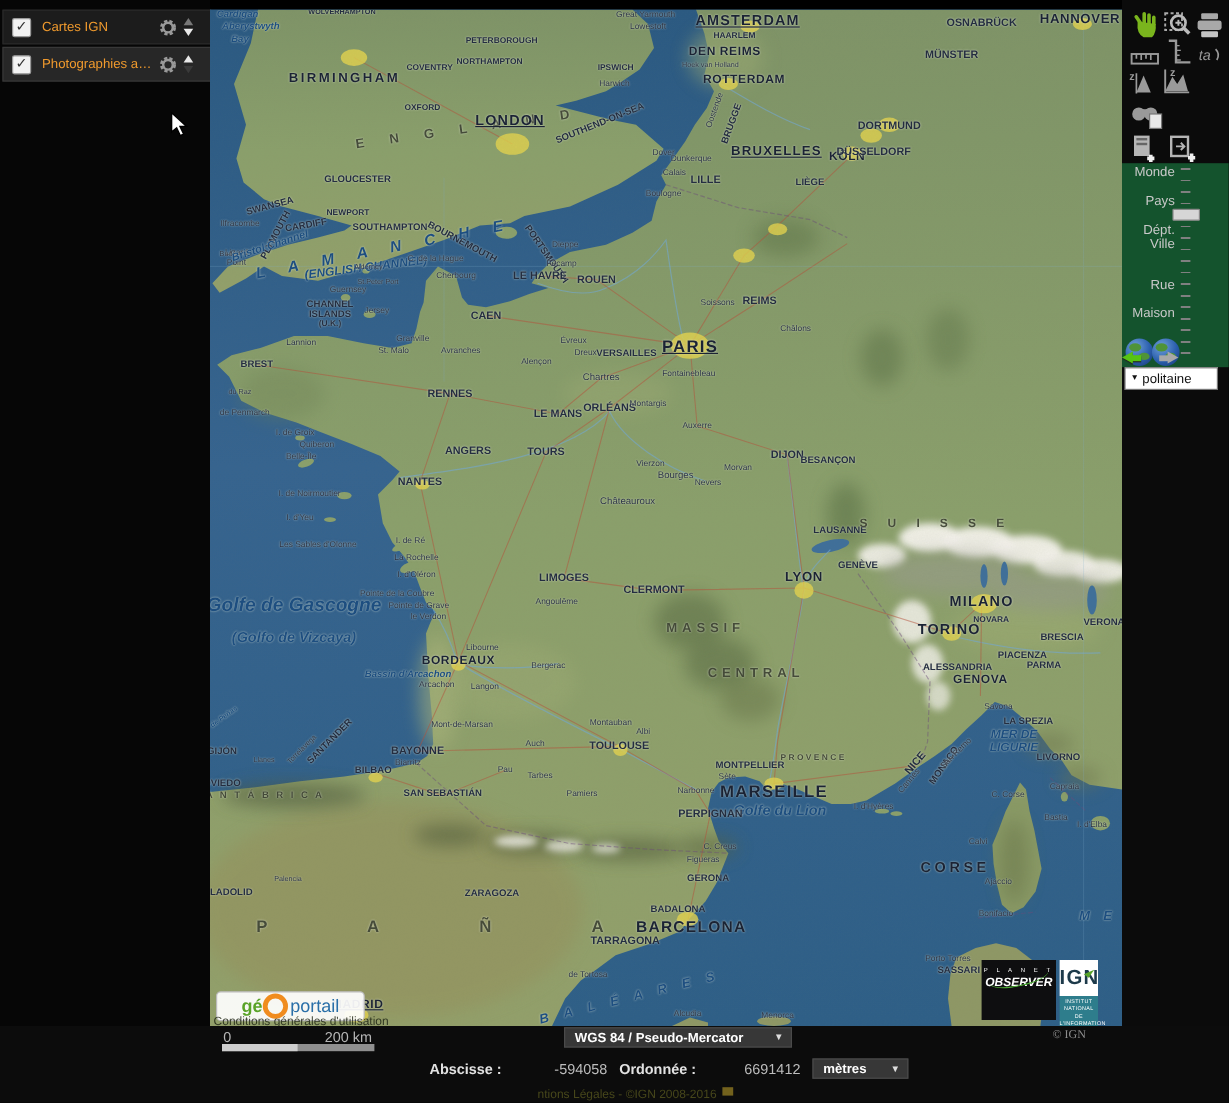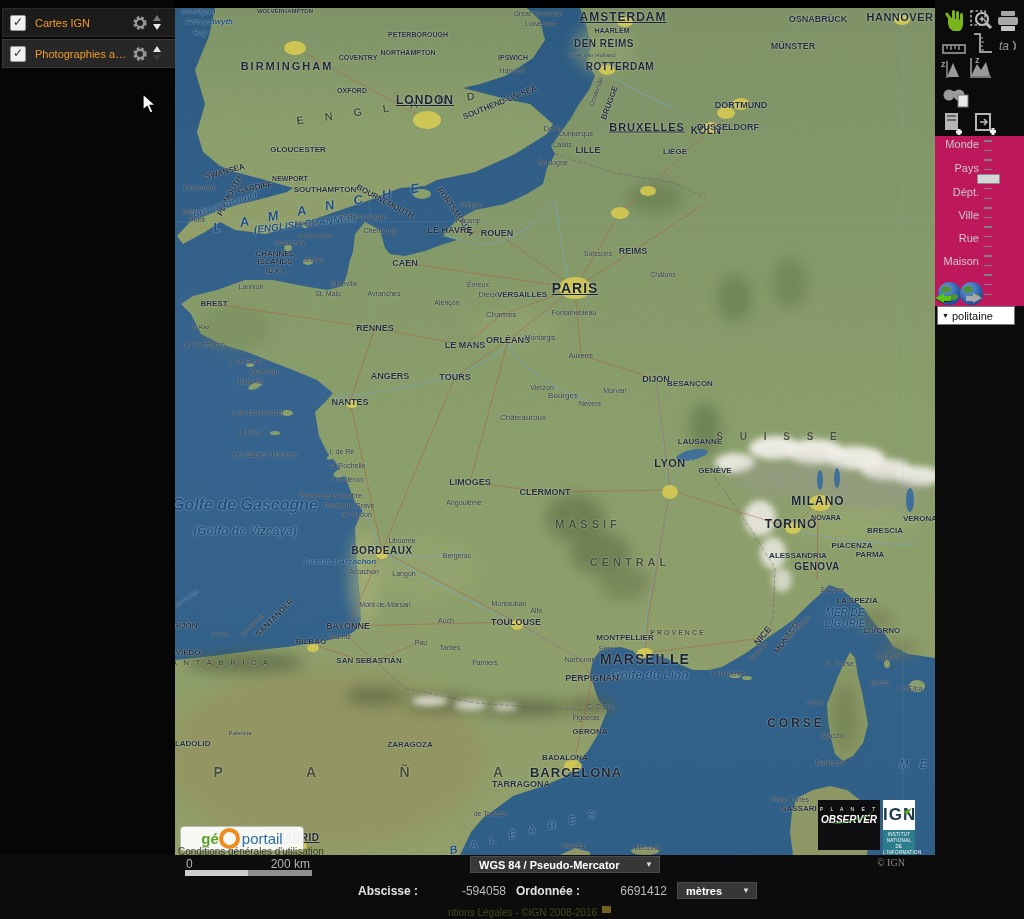--- a/index.html
+++ b/index.html
@@ -47,21 +47,21 @@
   #ign-logo{position:absolute;left:708px;top:792px;width:32px;height:56px;}
   #ign-logo .top{background:#fff;height:30px;text-align:center;font-weight:bold;font-size:17px;color:#1d3a4a;
       letter-spacing:1px;line-height:30px;position:relative;}
   #ign-logo .leaf{position:absolute;left:22px;top:6px;width:0;height:0;border-left:5px solid transparent;
       border-bottom:8px solid #58a32a;transform:rotate(35deg);}
   #ign-logo .sub{background:#2e7d8c;height:26px;color:#fff;font-size:4.5px;text-align:center;
       line-height:6px;padding-top:2px;box-sizing:border-box;letter-spacing:.3px;}
   
   #toolpanel{position:absolute;left:935px;top:0;width:89px;height:919px;background:#0b0b0b;}
   .tool{position:absolute;width:26px;height:26px;cursor:pointer;}
-  #zoombox{position:absolute;left:0;top:136px;width:89px;height:170px;background:#be185d;}
+  #zoombox{position:absolute;left:0;top:136px;width:89px;height:170px;background:#14532d;}
   .zl{position:absolute;width:44px;text-align:right;color:#c9c9c9;font-size:11px;}
   #ztrack{position:absolute;left:47px;top:4px;width:12px;height:162px;
       background:repeating-linear-gradient(180deg,#808080 0 1.5px,transparent 1.5px 9.6px);
       background-size:8px 100%;background-position:2px 0;background-repeat:no-repeat;cursor:pointer;}
   #zhandle{position:absolute;left:42px;top:38px;width:21px;height:8px;background:#d6d6d6;
       border:1px solid #8a8a8a;border-radius:1px;cursor:grab;}
   .globe{position:absolute;width:23px;height:23px;border-radius:50%;
       background:radial-gradient(circle at 35% 30%,#6fa0d8 0%,#2b5fae 55%,#17356e 100%);overflow:hidden;cursor:pointer;}
   .globe .land1{position:absolute;left:3px;top:4px;width:10px;height:7px;background:#4f9338;border-radius:50%;}
   .globe .land2{position:absolute;left:11px;top:12px;width:9px;height:6px;background:#4f9338;border-radius:50%;}
@@ -434,21 +434,21 @@
       <div class="ml c3" style="left: 271px; top: 612px; font-size: 7px; transform: translate(-50%, -50%) rotate(0deg);">Auch</div>
       <div class="ml c3" style="left: 246px; top: 634px; font-size: 7px; transform: translate(-50%, -50%) rotate(0deg);">Pau</div>
       <div class="ml c3" style="left: 275px; top: 639px; font-size: 7px; transform: translate(-50%, -50%) rotate(0deg);">Tarbes</div>
       <div class="ml c3" style="left: 310px; top: 654px; font-size: 7px; transform: translate(-50%, -50%) rotate(0deg);">Pamiers</div>
       <div class="ml c3" style="left: 334px; top: 595px; font-size: 7px; transform: translate(-50%, -50%) rotate(0deg);">Montauban</div>
       <div class="ml c2" style="left: 341px; top: 614px; font-size: 9px; transform: translate(-50%, -50%) rotate(0deg);">TOULOUSE</div>
       <div class="ml c3" style="left: 361px; top: 602px; font-size: 7px; transform: translate(-50%, -50%) rotate(0deg);">Albi</div>
       <div class="ml c2" style="left: 370px; top: 484px; font-size: 9px; transform: translate(-50%, -50%) rotate(0deg);">CLERMONT</div>
       <div class="ml reg" style="left: 413px; top: 516px; font-size: 11px; letter-spacing: 4px; transform: translate(-50%, -50%) rotate(0deg);">MASSIF</div>
       <div class="ml reg" style="left: 455px; top: 554px; font-size: 11px; letter-spacing: 4px; transform: translate(-50%, -50%) rotate(0deg);">CENTRAL</div>
-      <div class="ml c1" style="left: 495px; top: 455px; font-size: 11px; transform: translate(-50%, -50%) rotate(0deg);">LYON</div>
+      <div class="ml c1" style="left: 495px; top: 474px; font-size: 11px; transform: translate(-50%, -50%) rotate(0deg);">LYON</div>
       <div class="ml c2" style="left: 540px; top: 463px; font-size: 8px; transform: translate(-50%, -50%) rotate(0deg);">GENÈVE</div>
       <div class="ml c2" style="left: 525px; top: 434px; font-size: 8px; transform: translate(-50%, -50%) rotate(0deg);">LAUSANNE</div>
       <div class="ml reg" style="left: 605px; top: 429px; font-size: 10px; letter-spacing: 7px; transform: translate(-50%, -50%) rotate(0deg);">S U I S S E</div>
       <div class="ml sea" style="left: 70px; top: 497px; font-size: 16px; transform: translate(-50%, -50%) rotate(0deg);">Golfe de Gascogne</div>
       <div class="ml sea" style="left: 70px; top: 523px; font-size: 12px; transform: translate(-50%, -50%) rotate(0deg);">(Golfo de Vizcaya)</div>
       <div class="ml c3" style="left: 405px; top: 651px; font-size: 7px; transform: translate(-50%, -50%) rotate(0deg);">Narbonne</div>
       <div class="ml c3" style="left: 431px; top: 640px; font-size: 7px; transform: translate(-50%, -50%) rotate(0deg);">Sète</div>
       <div class="ml c2" style="left: 450px; top: 630px; font-size: 8px; transform: translate(-50%, -50%) rotate(0deg);">MONTPELLIER</div>
       <div class="ml reg" style="left: 503px; top: 624px; font-size: 7px; letter-spacing: 2px; transform: translate(-50%, -50%) rotate(0deg);">PROVENCE</div>
       <div class="ml c1" style="left: 470px; top: 651px; font-size: 14px; letter-spacing: 1px; transform: translate(-50%, -50%) rotate(0deg);">MARSEILLE</div>
@@ -615,21 +615,21 @@
     <g stroke="#f0f0f0" stroke-width="3">
         <line x1="21" y1="18" x2="21" y2="25"></line>
         <line x1="18" y1="21.5" x2="24" y2="21.5"></line>
       </g>
   </svg>
 
   <div id="zoombox">
     <div class="zl" style="top:2px">Monde</div>
     <div class="zl" style="top:26px">Pays</div>
     <div class="zl" style="top:50px">Dépt.</div>
-    <div class="zl" style="top:73px">Ville</div>
+    <div class="zl" style="top:62px">Ville</div>
     <div class="zl" style="top:96px">Rue</div>
     <div class="zl" style="top:119px">Maison</div>
     <div id="ztrack"></div>
     <div id="zhandle"></div>
   </div>
 
   <div class="globe" style="left:3px;top:282px">
     <div class="land1"></div>
       <div class="land2"></div>
   </div>

